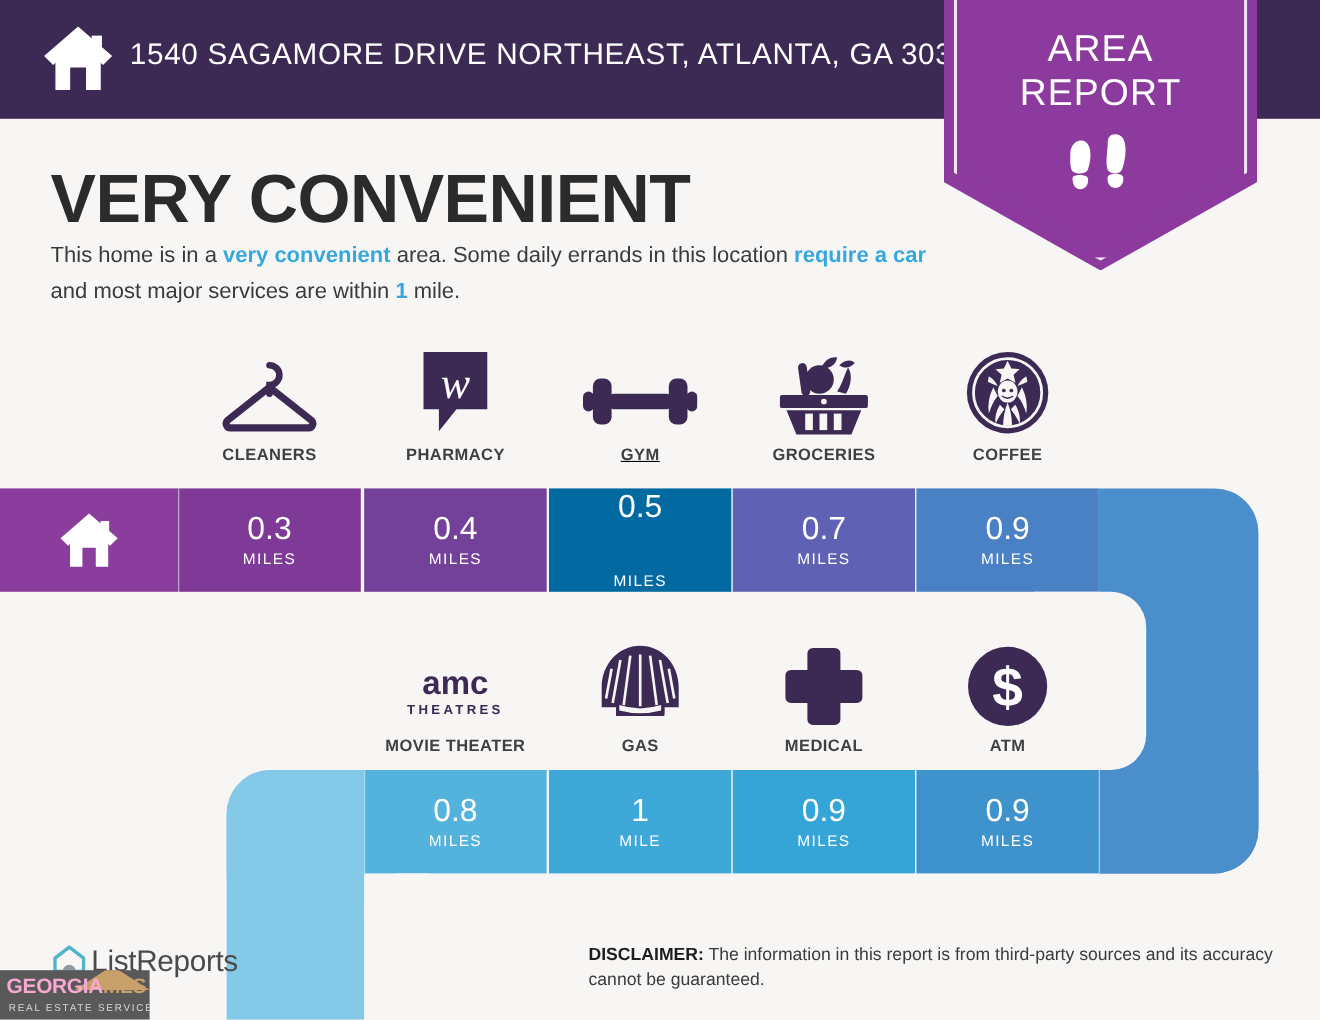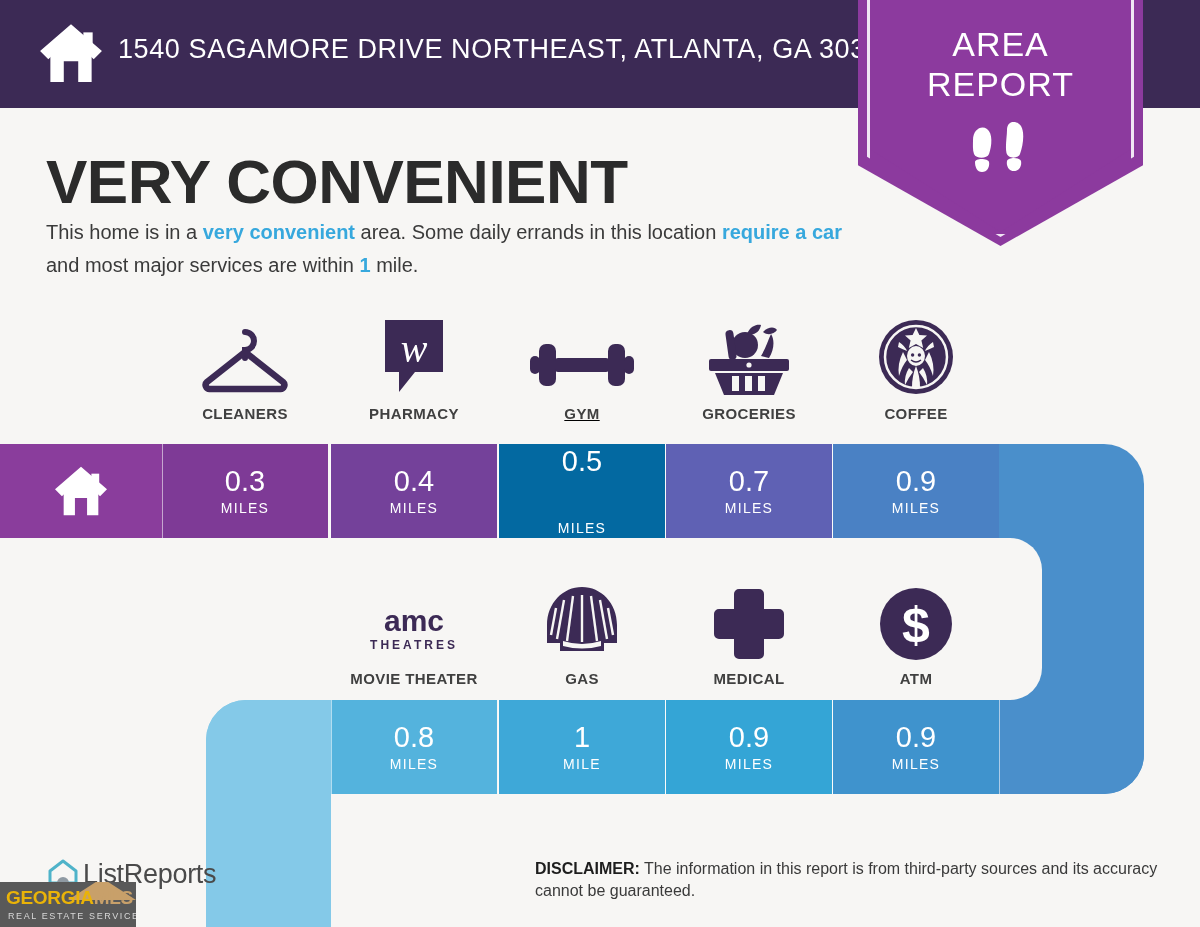--- a/index.html
+++ b/index.html
@@ -101,21 +101,21 @@
     font-size:27px; color:#4a4a4a; margin-left:5px; letter-spacing:-.3px;
   }
   #mls-badge{
     position:absolute; left:0; top:882px; width:136px; height:45px;
     background:#595959; z-index:8; overflow:hidden;
   }
   #mls-line1{
     position:absolute; left:6px; top:5px; font-size:19px; font-weight:bold;
     letter-spacing:-.3px; white-space:nowrap;
   }
-  #mls-ga{ color:#eab308; }
+  #mls-ga{ color:#f9a8d4; }
   #mls-mls{ color:#c8a06a; }
   #mls-line2{
     position:absolute; left:8px; top:29px; font-size:9px; letter-spacing:1.6px;
     color:#d8d8d8; white-space:nowrap;
   }
   #mls-roof{
     position:absolute; left:68px; top:-4px; width:0;height:0;
     border-left:34px solid transparent; border-right:34px solid transparent;
     border-bottom:22px solid #c8a06a;
   }

